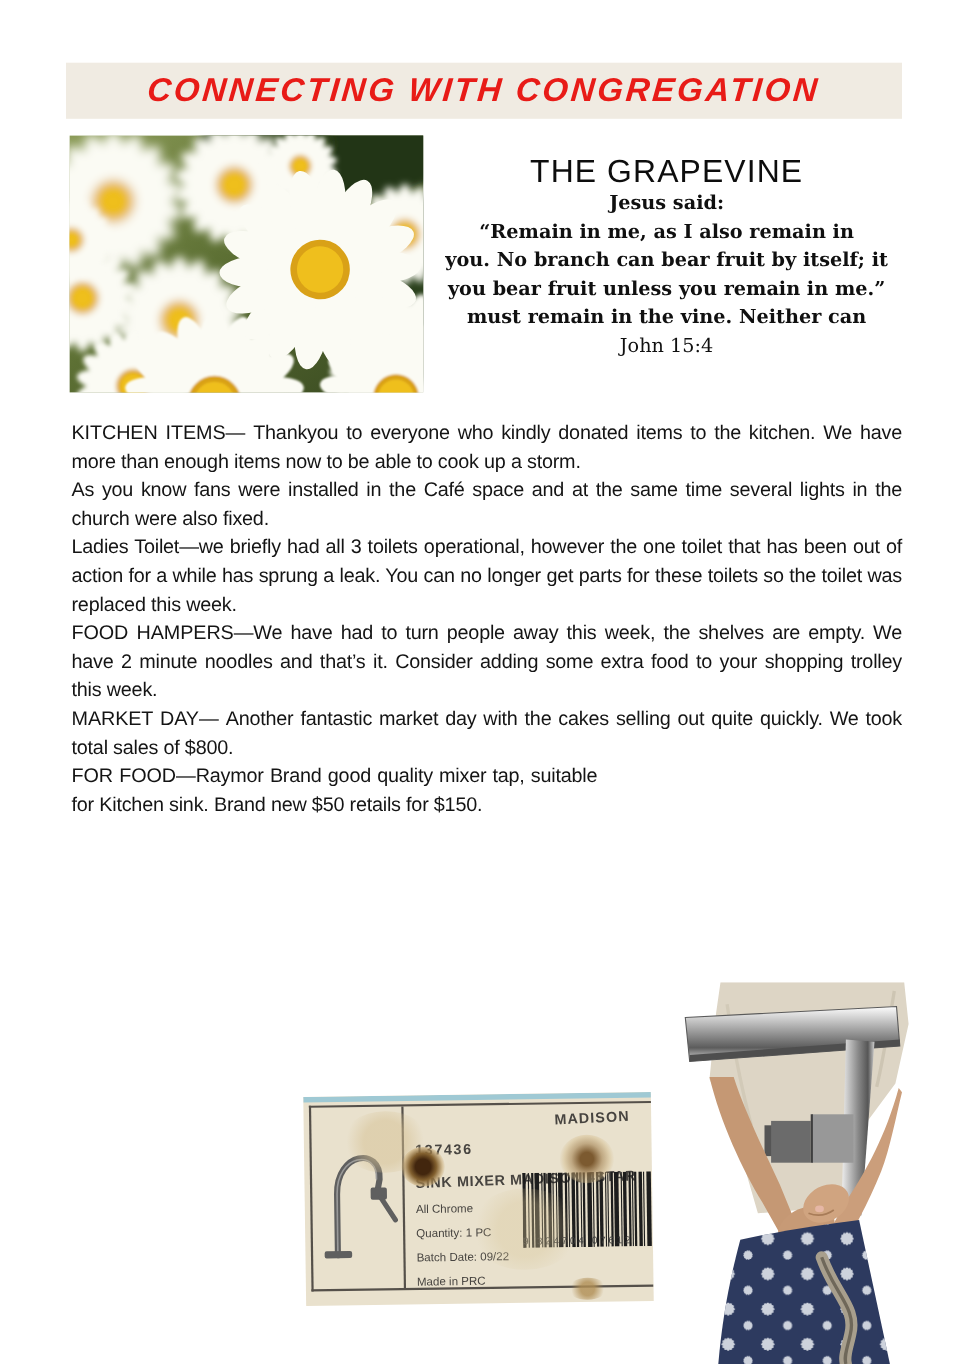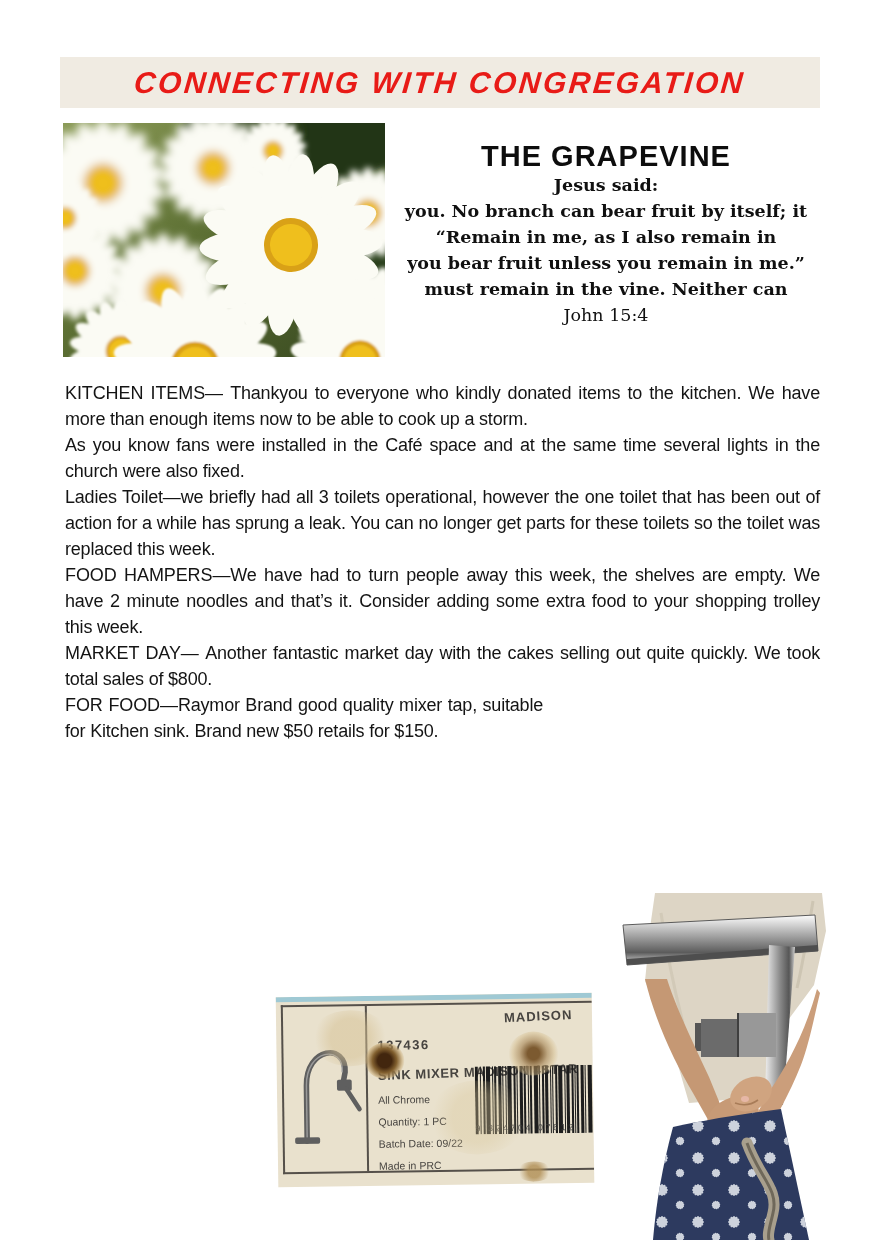--- a/index.html
+++ b/index.html
@@ -11,21 +11,21 @@
           display:flex;align-items:center;justify-content:center;}
   .banner-text{font-weight:700;font-style:italic;font-size:30px;letter-spacing:2.5px;
                color:#e81b17;transform:skewX(-5deg);white-space:nowrap;}
 
   
   .daisy-photo{position:absolute;left:63px;top:123px;width:322px;height:234px;overflow:hidden;}
   .daisy-photo svg{display:block;width:100%;height:100%;}
 
   
   .masthead{position:absolute;left:390px;top:140px;width:432px;display:flex;flex-direction:column;align-items:center;}
-  .gv-title{font-size:29px;font-weight:700;letter-spacing:1px;color:#0d0d0d;line-height:32px;white-space:nowrap;}
+  .gv-title{font-size:29px;font-weight:400;letter-spacing:1px;color:#0d0d0d;line-height:32px;white-space:nowrap;}
   .quote{display:flex;flex-direction:column;align-items:center;
          font-family:"DejaVu Serif","Liberation Serif",serif;font-weight:700;
          font-size:17.5px;line-height:26px;color:#101010;}
   .quote div{white-space:nowrap;}
   .quote .ref{font-weight:400;}
 
   
   .body-col{position:absolute;left:65px;top:380px;width:755px;
             font-size:18px;line-height:26px;letter-spacing:-0.2px;text-align:justify;}
   .body-col p{margin:0;}
@@ -134,22 +134,22 @@
       <use href="#dz" transform="translate(132,243) scale(1.35)" filter="url(#b3)"></use>
       <use href="#dz" transform="translate(297,238) scale(1.15)" filter="url(#b3)"></use>
       <use href="#dz" transform="translate(228,122) scale(1.5) rotate(8)"></use>
     </svg>
   </div>
 
   <div class="masthead">
     <div class="gv-title">THE GRAPEVINE</div>
     <div class="quote">
       <div>Jesus said:</div>
+      <div>“Remain in me, as I also remain in</div>
       <div>you. No branch can bear fruit by itself; it</div>
-      <div>“Remain in me, as I also remain in</div>
       <div>you bear fruit unless you remain in me.”</div>
       <div>must remain in the vine. Neither can</div>
       <div class="ref">John 15:4</div>
     </div>
   </div>
 
   <div class="body-col">
     <p class="p0"><b>KITCHEN ITEMS— </b><span>Thankyou to everyone who kindly donated items to the kitchen. We have more than enough items now to be able to cook up a storm.</span></p>
     <p class="p3"><b></b><span>As you know fans were installed in the Café space and at the same time several lights in the church were also fixed.</span></p>
     <p class="p4"><b></b><span>Ladies Toilet—we briefly had all 3 toilets operational, however the one toilet that has been out of action for a while has sprung a leak. You can no longer get parts for these toilets so the toilet was replaced this week.</span></p>

